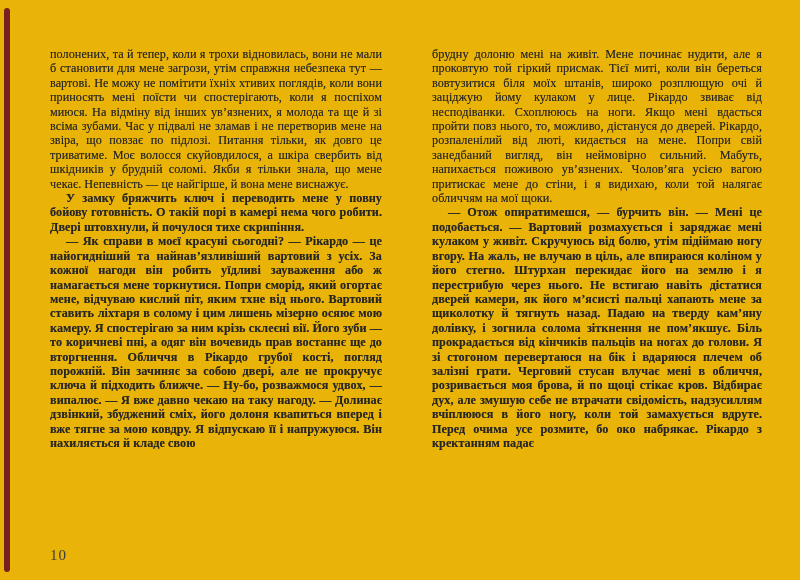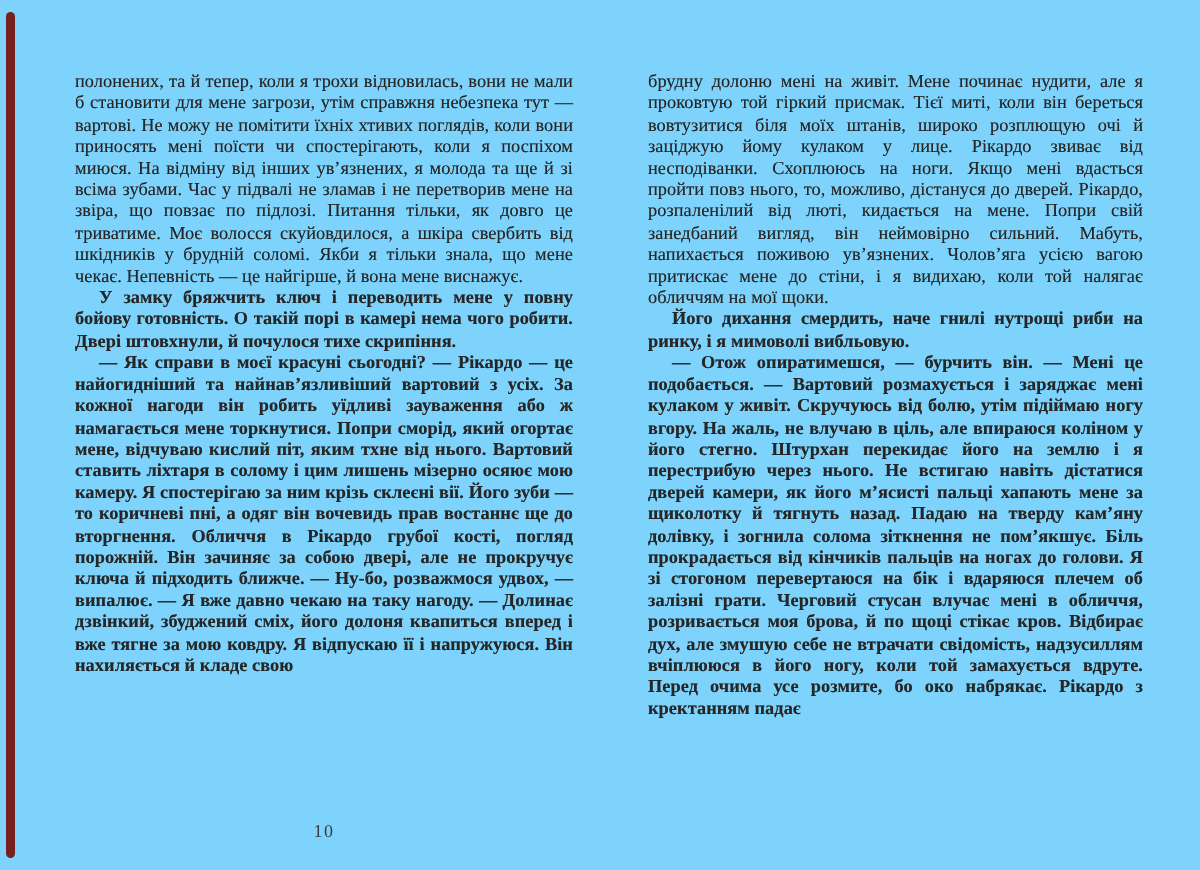--- a/index.html
+++ b/index.html
@@ -3,21 +3,21 @@
 <meta charset="utf-8">
 <style>
   html, body { margin: 0; padding: 0; }
   body {
     width: 800px; height: 580px;
     background: #ffffff;
     font-family: "Liberation Serif", serif;
     position: relative;
     overflow: hidden;
   }
-  .spread { position: absolute; inset: 0; background: #7dd3fc; }
+  .spread { position: absolute; inset: 0; background: #eab308; }
   .spine {
     position: absolute;
     left: 4px; top: 8px;
     width: 6px; height: 564px;
     background: #762020;
     border-radius: 3px;
   }
   .page {
     position: absolute;
     top: 47px;
@@ -30,41 +30,40 @@
     line-height: 14.4px;
     color: #262626;
     text-align: justify;
     letter-spacing: 0.05px;
     text-shadow: 0 0 0.4px rgba(40,35,35,0.5);
   }
   .page p.indent { text-indent: 16px; font-weight: bold; }
   .folio {
     position: absolute;
     top: 547px;
-    font-size: 12px;
+    font-size: 15px;
     color: #3c3c3c;
-    text-align: center;
+    text-align: left;
     letter-spacing: 1px;
   }
   .folio-left  { left: 50px;  width: 332px; }
   .folio-right { left: 452px; width: 330px; }
 </style>
 </head>
 <body>
 
 <div class="spread">
   <div class="spine"></div>
 
   <div class="page page-left">
       <p>полонених, та й тепер, коли я трохи відновилась, вони не мали б становити для мене загрози, утім справжня небезпека тут — вартові. Не можу не помітити їхніх хтивих поглядів, коли вони приносять мені поїсти чи спостерігають, коли я поспіхом миюся. На відміну від інших ув’язнених, я молода та ще й зі всіма зубами. Час у підвалі не зламав і не перетворив мене на звіра, що повзає по підлозі. Питання тільки, як довго це триватиме. Моє волосся скуйовдилося, а шкіра свербить від шкідників у брудній соломі. Якби я тільки знала, що мене чекає. Непевність — це найгірше, й вона мене виснажує.</p>
       <p class="indent">У замку бряжчить ключ і переводить мене у повну бойову готовність. О такій порі в камері нема чого робити. Двері штовхнули, й почулося тихе скрипіння.</p>
       <p class="indent">— Як справи в моєї красуні сьогодні? — Рікардо — це найогидніший та найнав’язливіший вартовий з усіх. За кожної нагоди він робить уїдливі зауваження або ж намагається мене торкнутися. Попри сморід, який огортає мене, відчуваю кислий піт, яким тхне від нього. Вартовий ставить ліхтаря в солому і цим лишень мізерно осяює мою камеру. Я спостерігаю за ним крізь склеєні вії. Його зуби — то коричневі пні, а одяг він вочевидь прав востаннє ще до вторгнення. Обличчя в Рікардо грубої кості, погляд порожній. Він зачиняє за собою двері, але не прокручує ключа й підходить ближче. — Ну-бо, розважмося удвох, — випалює. — Я вже давно чекаю на таку нагоду. — Долинає дзвінкий, збуджений сміх, його долоня квапиться вперед і вже тягне за мою ковдру. Я відпускаю її і напружуюся. Він нахиляється й кладе свою</p>
     </div>
 
   <div class="page page-right">
       <p>брудну долоню мені на живіт. Мене починає нудити, але я проковтую той гіркий присмак. Тієї миті, коли він береться вовтузитися біля моїх штанів, широко розплющую очі й заціджую йому кулаком у лице. Рікардо звиває від несподіванки. Схоплююсь на ноги. Якщо мені вдасться пройти повз нього, то, можливо, дістануся до дверей. Рікардо, розпаленілий від люті, кидається на мене. Попри свій занедбаний вигляд, він неймовірно сильний. Мабуть, напихається поживою ув’язнених. Чолов’яга усією вагою притискає мене до стіни, і я видихаю, коли той налягає обличчям на мої щоки.</p>
-      <p class="indent">Його дихання смердить, наче гнилі нутрощі риби на ринку, і я мимоволі вибльовую.</p>
       <p class="indent">— Отож опиратимешся, — бурчить він. — Мені це подобається. — Вартовий розмахується і заряджає мені кулаком у живіт. Скручуюсь від болю, утім підіймаю ногу вгору. На жаль, не влучаю в ціль, але впираюся коліном у його стегно. Штурхан перекидає його на землю і я перестрибую через нього. Не встигаю навіть дістатися дверей камери, як його м’ясисті пальці хапають мене за щиколотку й тягнуть назад. Падаю на тверду кам’яну долівку, і зогнила солома зіткнення не пом’якшує. Біль прокрадається від кінчиків пальців на ногах до голови. Я зі стогоном перевертаюся на бік і вдаряюся плечем об залізні грати. Черговий стусан влучає мені в обличчя, розривається моя брова, й по щоці стікає кров. Відбирає дух, але змушую себе не втрачати свідомість, надзусиллям вчіплююся в його ногу, коли той замахується вдруте. Перед очима усе розмите, бо око набрякає. Рікардо з кректанням падає</p>
     </div>
 
   <div class="folio folio-left">10</div>
 
 </div>
 
 </body></html>

